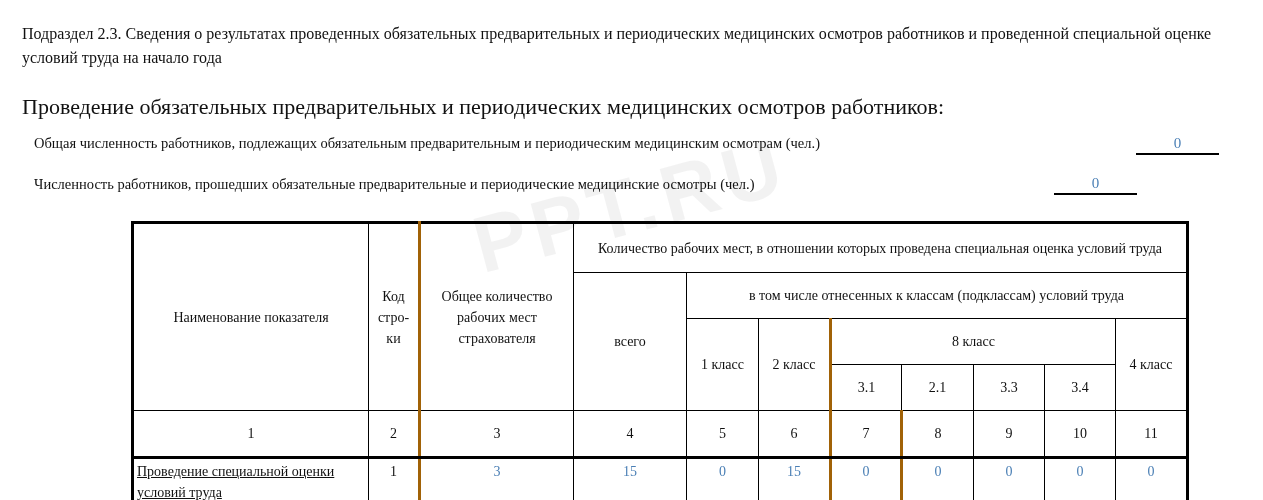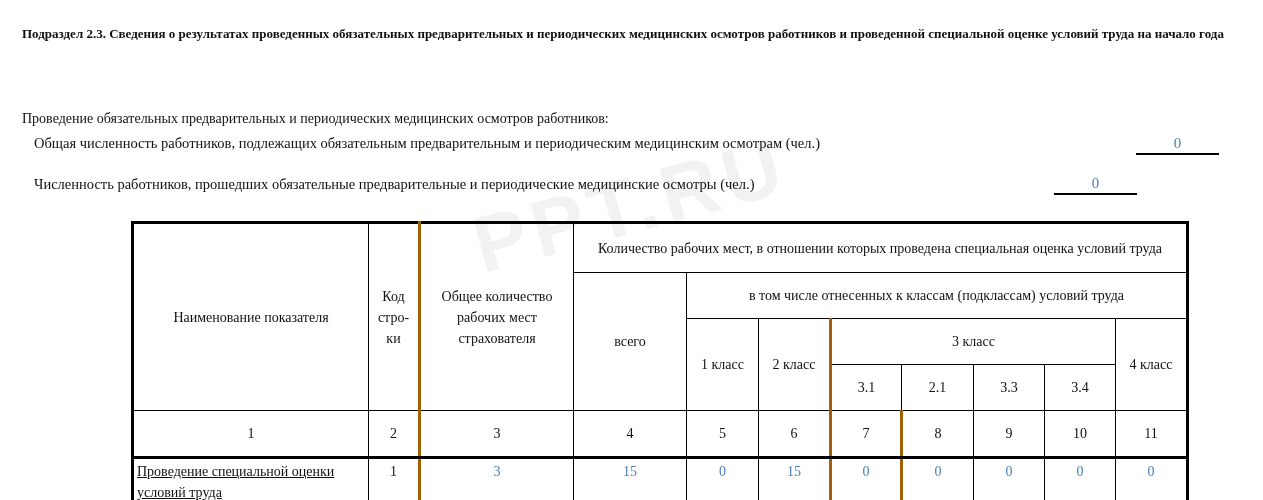--- a/index.html
+++ b/index.html
@@ -3,25 +3,25 @@
 <meta charset="utf-8">
 <style>
   html, body { margin: 0; padding: 0; background: #ffffff; }
   body {
     width: 1263px; height: 500px; overflow: hidden; position: relative;
     font-family: "Liberation Serif", "DejaVu Serif", serif;
     color: #111;
   }
   .title {
     position: absolute; left: 22px; top: 22px; width: 1230px;
-    font-size: 13px; font-weight: bold; line-height: 24px;
+    font-size: 16px; font-weight: normal; line-height: 24px;
   }
   .subtitle {
-    position: absolute; left: 22px; top: 108px;
-    font-size: 14px; line-height: 22px;
+    position: absolute; left: 22px; top: 96px;
+    font-size: 22px; line-height: 22px;
   }
   .field-row {
     position: absolute; left: 34px; font-size: 14.5px; line-height: 20px;
   }
   .field-value {
     position: absolute; text-align: center; color: #4a7fb5;
     font-size: 15px; line-height: 18px; border-bottom: 2px solid #000;
     padding-bottom: 1px;
   }
   table.grid {
@@ -79,21 +79,21 @@
     <td rowspan="4">Общее количество рабочих мест страхователя</td>
     <td colspan="8">Количество рабочих мест, в отношении которых проведена специальная оценка условий труда</td>
   </tr>
   <tr style="height:36px">
     <td rowspan="3">всего</td>
     <td colspan="7">в том числе отнесенных к классам (подклассам) условий труда</td>
   </tr>
   <tr style="height:32px">
     <td rowspan="2">1 класс</td>
     <td rowspan="2" class="thick-r">2 класс</td>
-    <td colspan="4">3 класс</td>
+    <td colspan="4">8 класс</td>
     <td rowspan="2">4 класс</td>
   </tr>
   <tr style="height:28px">
     <td>3.1</td>
     <td>2.1</td>
     <td>3.3</td>
     <td>3.4</td>
   </tr>
   <tr class="num-row">
     <td>1</td>

